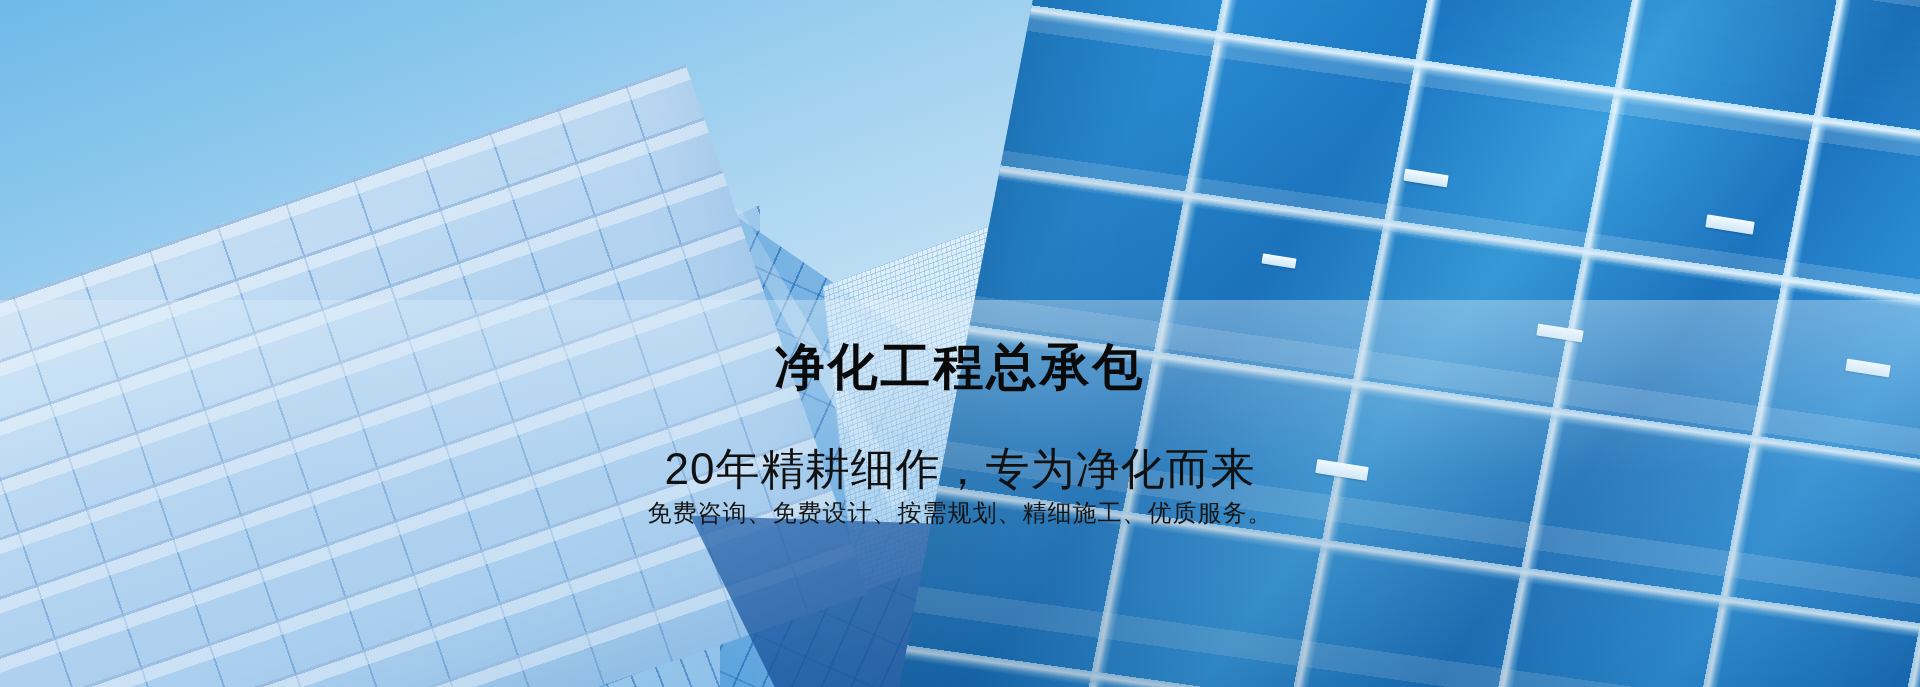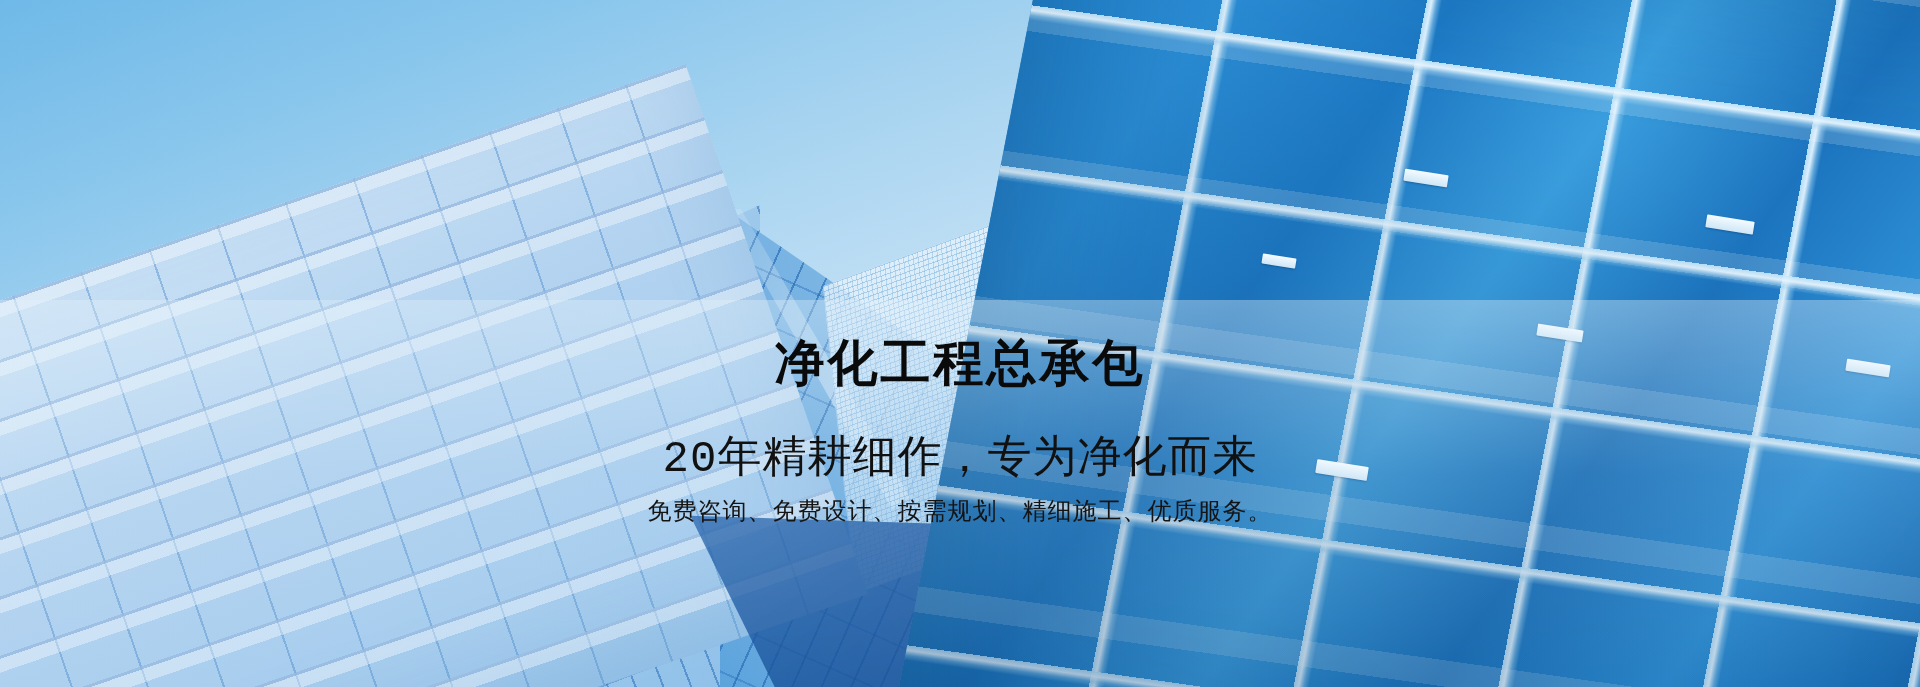--- a/index.html
+++ b/index.html
@@ -5,21 +5,21 @@
   html, body {
     margin: 0;
     padding: 0;
     background: #ffffff;
   }
   #banner {
     position: relative;
     width: 1920px;
     height: 687px;
     overflow: hidden;
-    font-family: Liberation Mono, monospace;
+    font-family: Liberation Sans, sans-serif;
     
     background:
       linear-gradient(160deg,
         #6fb9e8 0%,
         #87c5ec 14%,
         #a6d3f0 30%,
         #c2e0f5 46%,
         #d6e9f7 60%,
         #e3eff8 72%,
         #eef4fa 85%,
@@ -259,21 +259,21 @@
     top: 338px;
     width: 100%;
     font-size: 50px;
     line-height: 58px;
     font-weight: 700;
     color: #0a0a0a;
     letter-spacing: 3px;
   }
   .subhead {
     position: absolute;
-    top: 432px;
+    top: 442px;
     width: 100%;
     font-size: 44px;
     line-height: 54px;
     font-weight: 400;
     color: #111111;
     letter-spacing: 1px;
   }
   .tagline {
     position: absolute;
     top: 496px;

